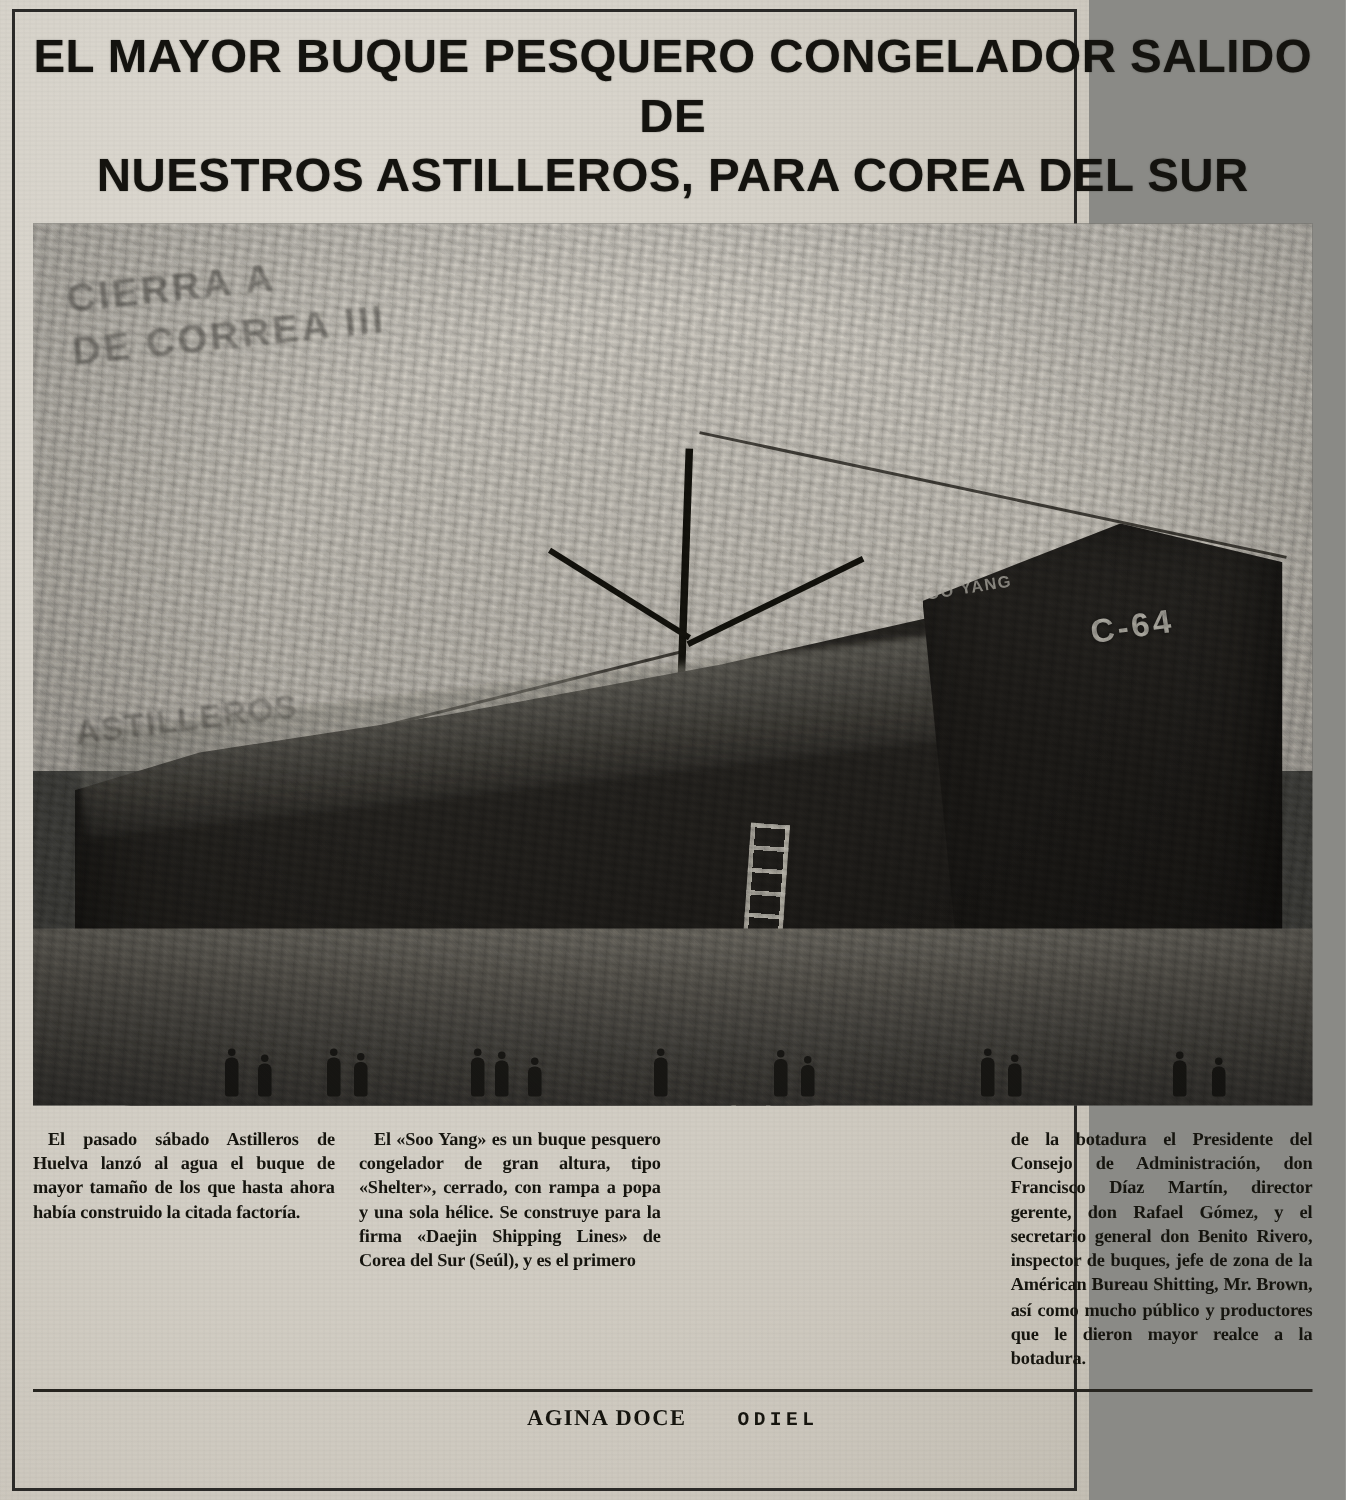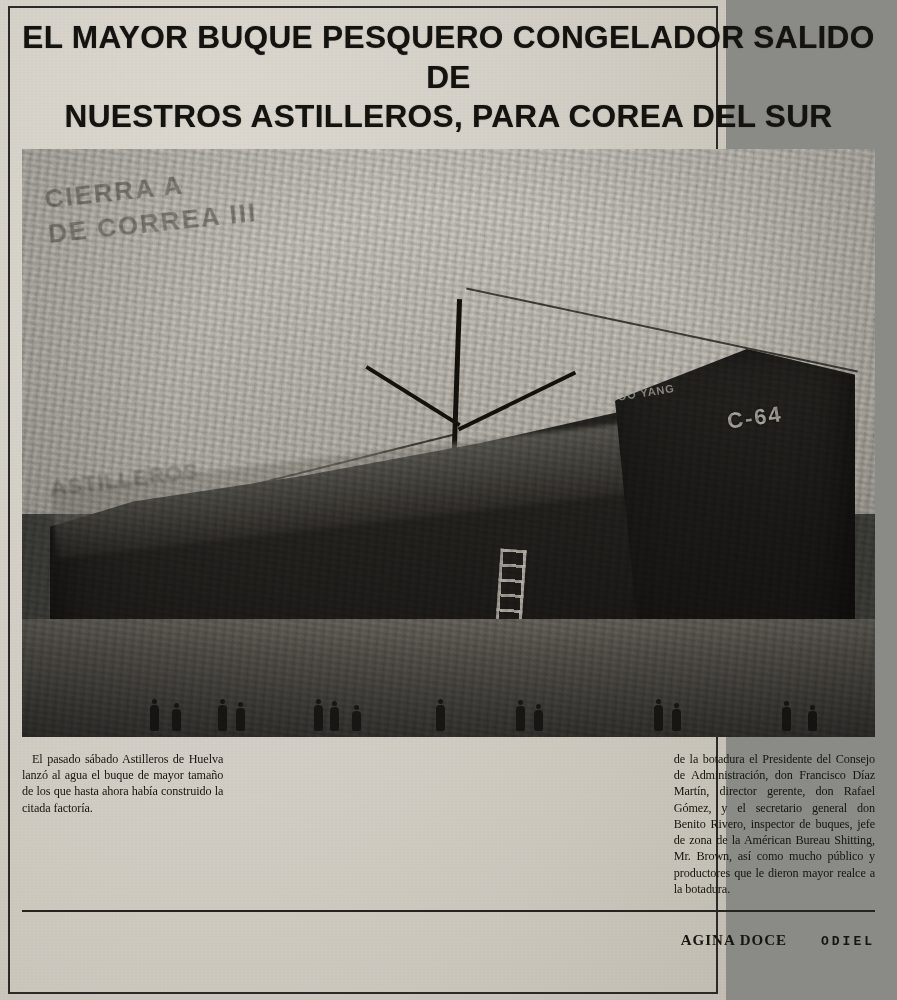--- a/index.html
+++ b/index.html
@@ -248,41 +248,41 @@
     margin-top: 14px;
     width: 853px;
   }
   .col {
     width: 25%;
     font-family: "Liberation Serif", serif;
     font-size: 12.2px;
     line-height: 1.33;
     color: #16150f;
     text-align: justify;
-    font-weight: normal;
+    font-weight: bold;
     letter-spacing: -0.1px;
   }
   .col p {
     margin: 0 0 1px 0;
     text-indent: 10px;
   }
   .col p.noindent { text-indent: 0; }
 
   
   .footer-rule {
     border-top: 2px solid #26241f;
     margin: 12px 0 0 0;
     width: 853px;
   }
   .footer {
     display: flex;
     align-items: baseline;
-    justify-content: flex-end;
-    width: 853px;
-    margin-top: 20px;
+    justify-content: center;
+    width: 853px;
+    margin-top: 10px;
     font-family: "Liberation Serif", serif;
     font-weight: bold;
     color: #16150f;
   }
   .footer-left { display:flex; align-items:baseline; gap: 34px; }
   .f-page { font-size: 15px; letter-spacing: 1px; }
   .f-masthead { font-size: 13px; letter-spacing: 3px; font-family: Liberation Mono, monospace; }
   .f-date { font-size: 14.5px; letter-spacing: 0.4px; }
 </style>
 </head>
@@ -347,20 +347,21 @@
         <div class="photo-vignette"></div>
         <div class="photo-grain"></div>
       </div>
     </div>
 
     <div class="columns">
       <div class="col">
         <p>El pasado sábado Astilleros de Huelva lanzó al agua el buque de mayor tamaño de los que hasta ahora había construido la citada factoría.</p>
       </div>
       <div class="col">
+        <p>El «Soo Yang» es un buque pesquero congelador de gran altura, tipo «Shelter», cerrado, con rampa a popa y una sola hélice. Se construye para la firma «Daejin Shipping Lines» de Corea del Sur (Seúl), y es el primero</p>
       </div>
       <div class="col">
       </div>
       <div class="col">
         <p class="noindent">de la botadura el Presidente del Consejo de Administración, don Francisco Díaz Martín, director gerente, don Rafael Gómez, y el secretario general don Benito Rivero, inspector de buques, jefe de zona de la Américan Bureau Shitting, Mr. Brown, así como mucho público y productores que le dieron mayor realce a la botadura.</p>
       </div>
     </div>
 
     <div class="footer-rule"></div>
     <div class="footer">

